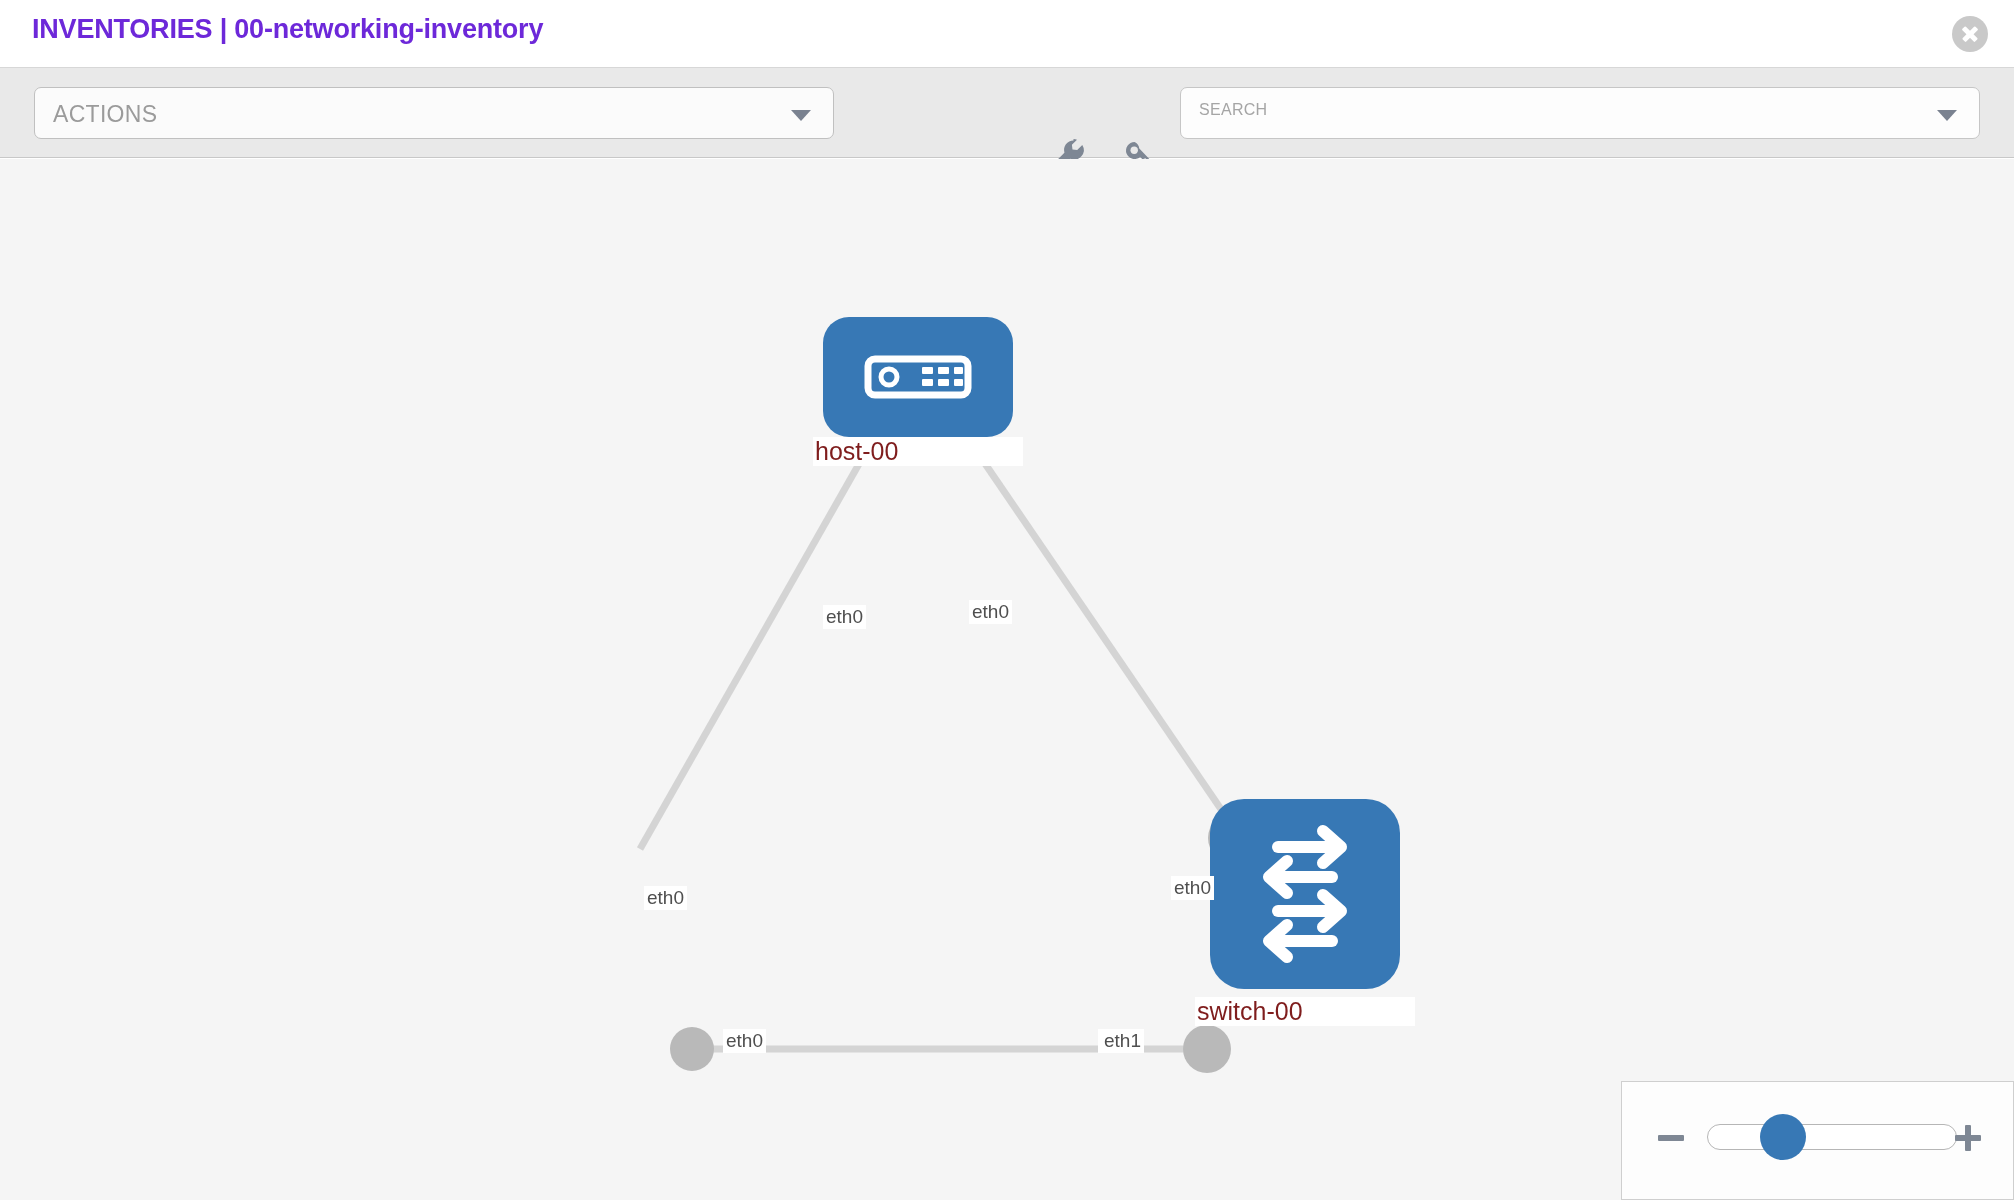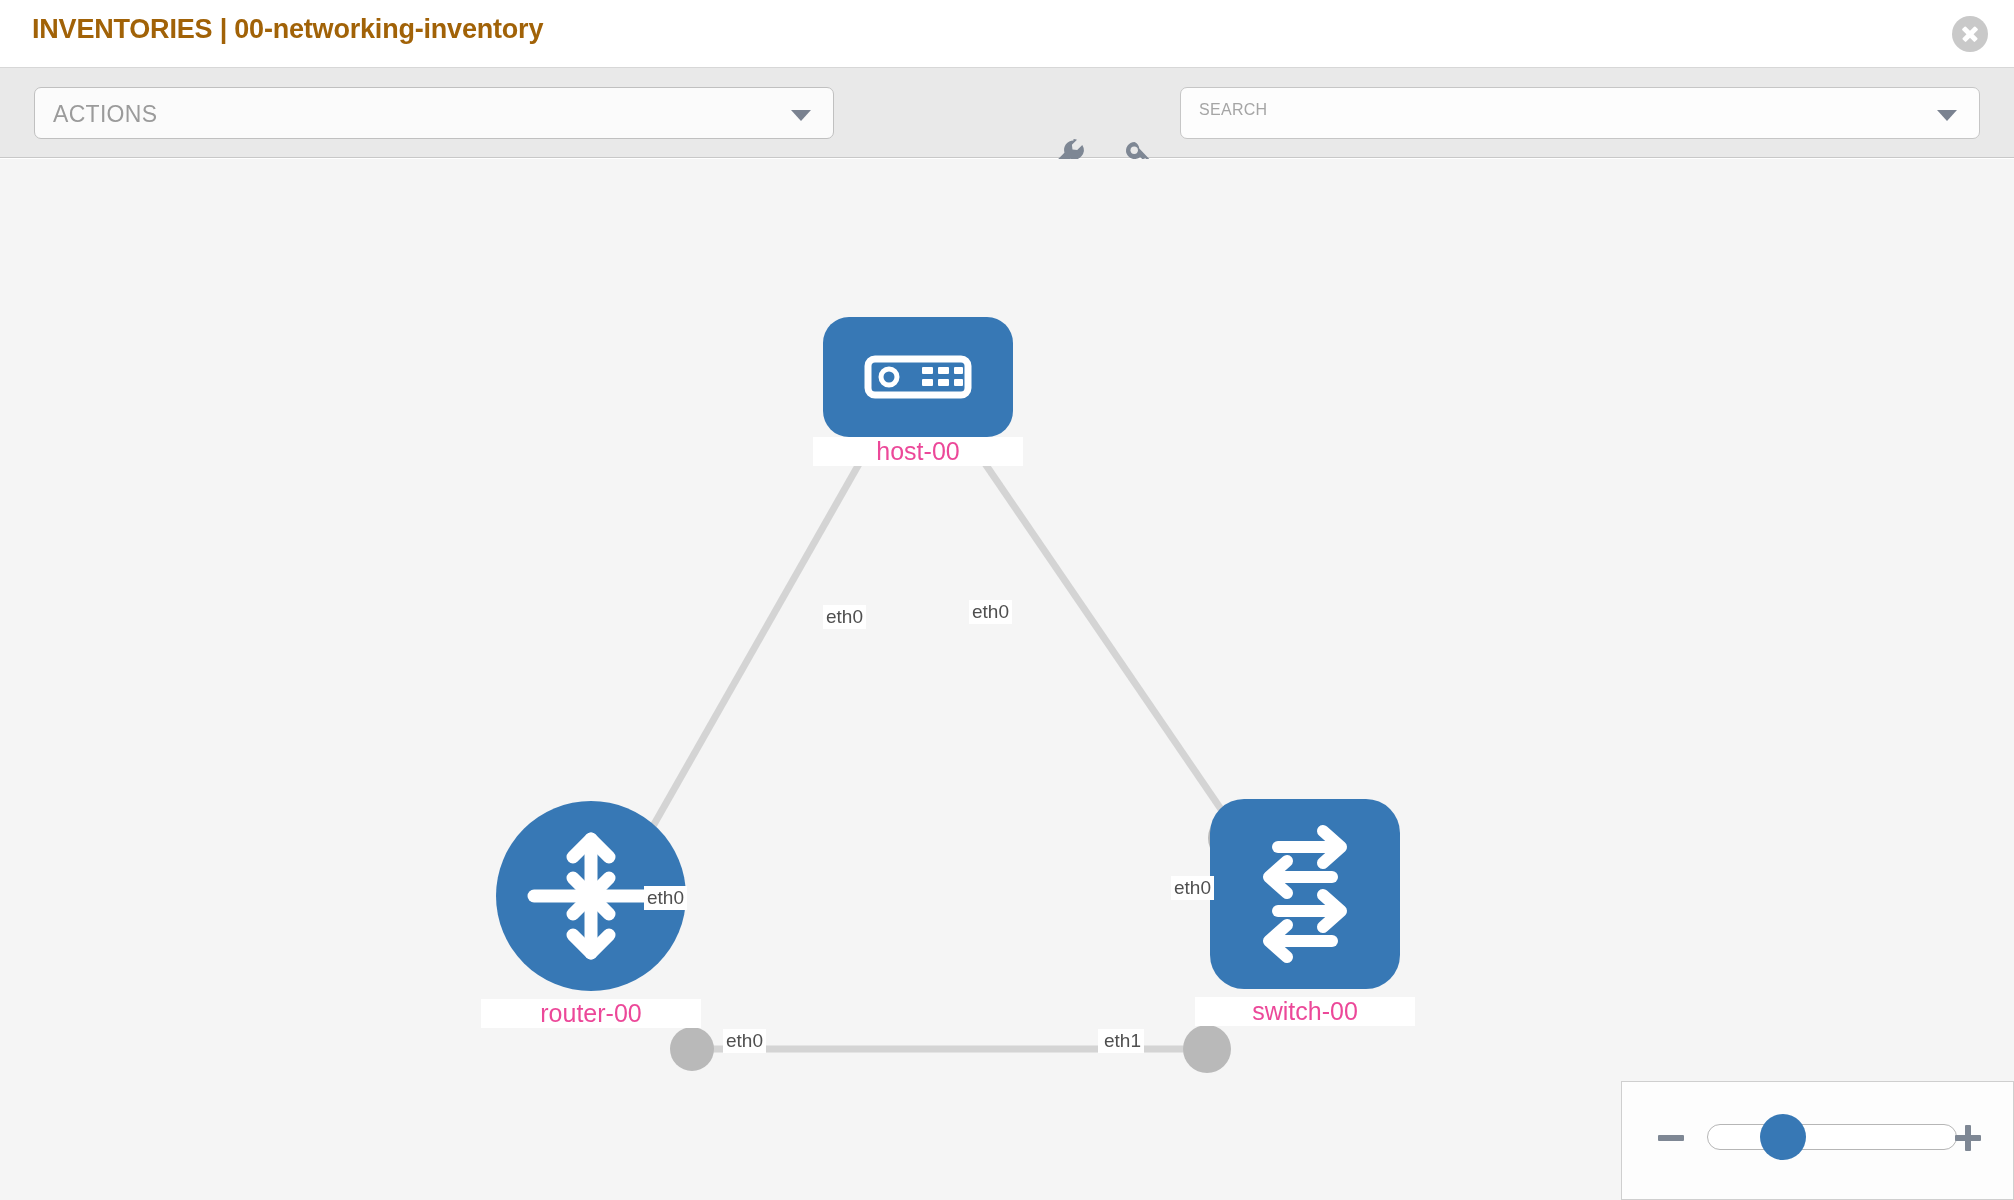--- a/index.html
+++ b/index.html
@@ -12,21 +12,21 @@
   #app { position: relative; width: 2014px; height: 1200px; }
 
   
   .header {
     position: absolute; left: 0; top: 0; width: 2014px; height: 68px;
     background: #ffffff;
     border-bottom: 1px solid #d7d7d7;
   }
   .page-title {
     position: absolute; left: 32px; top: 14px;
-    font-size: 27px; font-weight: bold; color: #a16207;
+    font-size: 27px; font-weight: bold; color: #6d28d9;
     letter-spacing: -0.2px;
     white-space: nowrap;
   }
   .close-btn {
     position: absolute; right: 26px; top: 16px;
     width: 36px; height: 36px; border-radius: 50%;
     background: #c9c9c9;
     cursor: pointer;
   }
   .close-btn::before, .close-btn::after {
@@ -95,25 +95,25 @@
   }
 
   
   .node { position: absolute; }
   .node-shape {
     position: absolute; left: 0; top: 0;
     background: #3778b5;
   }
   .node-label {
     position: absolute;
-    font-size: 25px; color: #ec4899;
+    font-size: 25px; color: #7f1d1d;
     background: #ffffff;
     white-space: nowrap;
     padding: 0 2px;
-    text-align: center;
+    text-align: left;
   }
 
   
   #node-host { left: 823px; top: 158px; width: 190px; height: 120px; }
   #node-host .node-shape { width: 190px; height: 120px; border-radius: 26px; }
   #node-host .node-label { left: -10px; top: 120px; width: 210px; }
 
   
   #node-router { left: 496px; top: 642px; width: 190px; height: 190px; }
   #node-router .node-shape { width: 190px; height: 190px; border-radius: 50%; }
@@ -245,40 +245,20 @@
           <rect x="115" y="50" width="11" height="7" rx="1"></rect>
           <rect x="131" y="50" width="9" height="7" rx="1"></rect>
           <rect x="99" y="62" width="11" height="7" rx="1"></rect>
           <rect x="115" y="62" width="11" height="7" rx="1"></rect>
           <rect x="131" y="62" width="9" height="7" rx="1"></rect>
         </g>
       </svg>
       <div class="node-label">host-00</div>
     </div>
 
-    <div class="node" id="node-router">
-      <div class="node-shape"></div>
-      <svg class="node-icon" viewBox="0 0 190 190" xmlns="http://www.w3.org/2000/svg">
-        <g stroke="#ffffff" stroke-width="13" stroke-linecap="round" stroke-linejoin="round" fill="none">
-
-          <line x1="95" y1="95" x2="95" y2="38"></line>
-          <polyline points="77,56 95,38 113,56"></polyline>
-
-          <line x1="95" y1="95" x2="95" y2="152"></line>
-          <polyline points="77,134 95,152 113,134"></polyline>
-
-          <line x1="95" y1="95" x2="152" y2="95"></line>
-          <polyline points="113,77 95,95 113,113"></polyline>
-
-          <line x1="95" y1="95" x2="38" y2="95"></line>
-          <polyline points="77,77 95,95 77,113"></polyline>
-        </g>
-      </svg>
-      <div class="node-label">router-00</div>
-    </div>
 
     <div class="node" id="node-switch">
       <div class="node-shape"></div>
       <svg class="node-icon" viewBox="0 0 190 190" xmlns="http://www.w3.org/2000/svg">
         <g stroke="#ffffff" stroke-width="12" stroke-linecap="round" stroke-linejoin="round" fill="none">
 
           <line x1="68" y1="48" x2="130" y2="48"></line>
           <polyline points="113,32 131,48 113,64"></polyline>
 
           <line x1="122" y1="78" x2="60" y2="78"></line>

